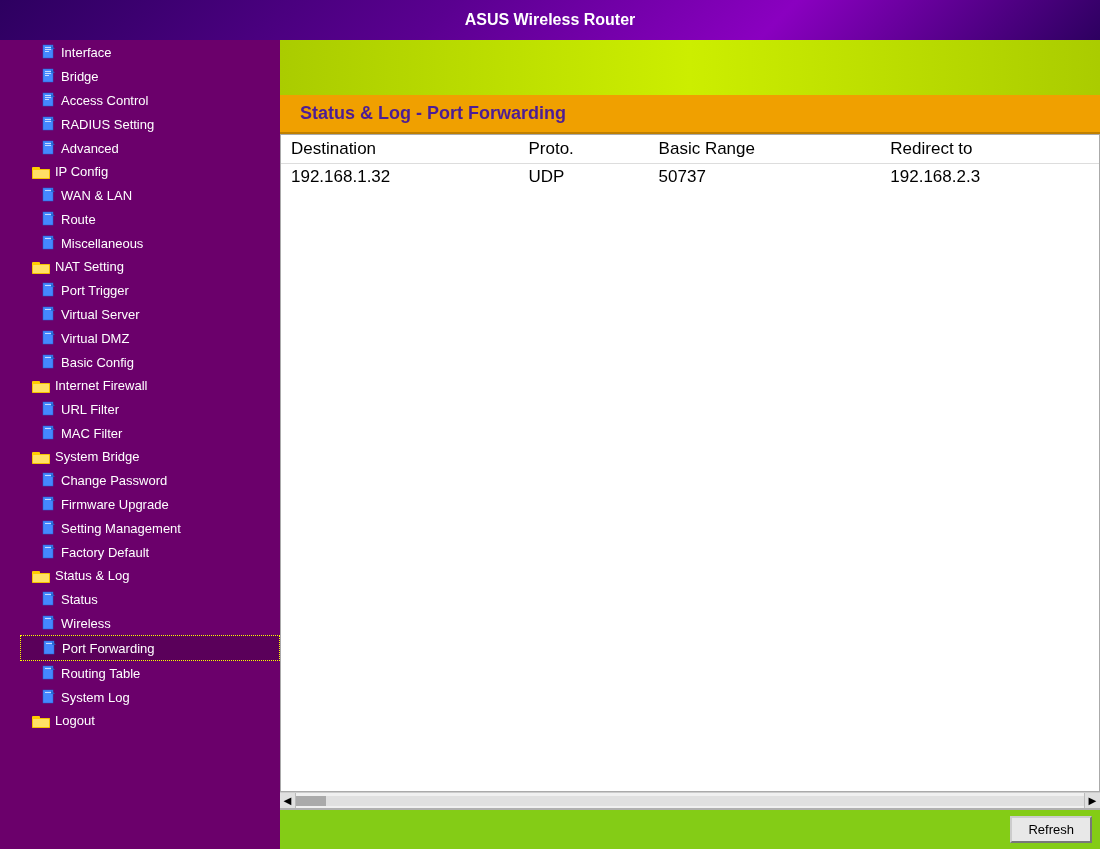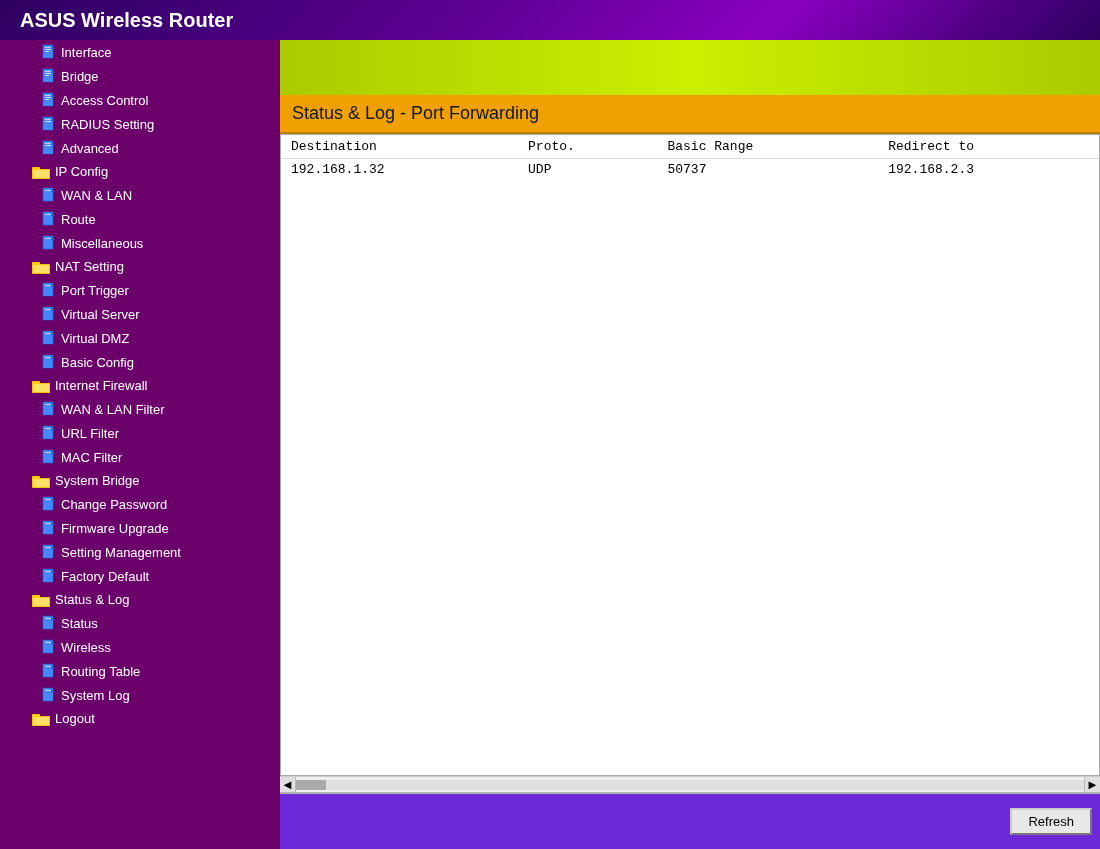--- a/index.html
+++ b/index.html
@@ -7,23 +7,23 @@
     .header-bar {
       background: linear-gradient(135deg, #2d0060 0%, #5a0090 40%, #8a00c0 70%, #2d0060 100%);
       height: 40px;
       display: flex;
       align-items: center;
       justify-content: center;
       padding: 0 20px;
     }
     .header-title {
       color: #fff;
-      font-size: 20px;
+      font-size: 16px;
       font-weight: bold;
-      text-align: left;
+      text-align: center;
       width: 100%;
     }
 
     
     .main-layout { display: flex; flex: 1; height: calc(849px - 40px); }
 
     
     .sidebar {
       width: 280px;
       background: #6b006b;
@@ -78,60 +78,60 @@
       height: 55px;
       background: linear-gradient(to right, #aacc00, #ccee00, #aacc00);
       display: flex;
       align-items: flex-end;
       padding: 0;
     }
 
     
     .page-title-bar {
       background: #f0a000;
-      padding: 8px 12px;
+      padding: 8px 20px;
       font-size: 18px;
-      font-weight: normal;
-      color: #0f172a;
+      font-weight: bold;
+      color: #4c1d95;
       border-bottom: 2px solid #c08000;
     }
 
     
     .table-container {
       flex: 1;
       background: #fff;
       border: 1px solid #aaa;
       margin: 0;
       overflow: auto;
       position: relative;
     }
 
     .data-table {
       width: 100%;
       border-collapse: collapse;
-      font-family: Liberation Mono, monospace;
-      font-size: 13px;
+      font-family: Liberation Sans, sans-serif;
+      font-size: 17px;
     }
     .data-table th {
       text-align: left;
       padding: 4px 10px;
       font-weight: normal;
       background: #fff;
       border-bottom: 1px solid #ddd;
     }
     .data-table td {
       padding: 3px 10px;
       vertical-align: top;
     }
 
     
     .bottom-bar {
-      background: #6d28d9;
+      background: #84cc16;
       border-top: 2px solid #b0b0b0;
-      padding: 14px 8px;
+      padding: 6px 8px;
       display: flex;
       align-items: center;
       justify-content: flex-end;
     }
     .refresh-btn {
       padding: 4px 16px;
       background: #e8e8e8;
       border: 2px outset #ccc;
       cursor: pointer;
       font-size: 13px;
@@ -318,28 +318,20 @@
     <div class="sidebar-item">
       <svg class="icon-folder" viewBox="0 0 18 14" fill="none" xmlns="http://www.w3.org/2000/svg">
         <rect x="0" y="4" width="18" height="10" rx="1" fill="#ddaa00"></rect>
         <rect x="0" y="2" width="8" height="4" rx="1" fill="#ffcc00"></rect>
         <rect x="0" y="4" width="18" height="10" rx="1" fill="#ffcc00" opacity="0.7"></rect>
         <rect x="1" y="5" width="16" height="8" rx="0.5" fill="#ffe066"></rect>
       </svg>
       <span>Internet Firewall</span>
     </div>
 
-    <div class="sidebar-item sub-item2">
-      <svg class="icon-doc" viewBox="0 0 14 16" fill="none" xmlns="http://www.w3.org/2000/svg">
-        <rect x="1" y="1" width="10" height="13" fill="#4488ff" stroke="#2266cc" stroke-width="0.5"></rect>
-        <rect x="3" y="3" width="6" height="1" fill="#fff" opacity="0.7"></rect>
-        <polygon points="9,1 13,5 9,5" fill="#2266cc" opacity="0.8"></polygon>
-      </svg>
-      <span>WAN &amp; LAN Filter</span>
-    </div>
 
     <div class="sidebar-item sub-item2">
       <svg class="icon-doc" viewBox="0 0 14 16" fill="none" xmlns="http://www.w3.org/2000/svg">
         <rect x="1" y="1" width="10" height="13" fill="#4488ff" stroke="#2266cc" stroke-width="0.5"></rect>
         <rect x="3" y="3" width="6" height="1" fill="#fff" opacity="0.7"></rect>
         <polygon points="9,1 13,5 9,5" fill="#2266cc" opacity="0.8"></polygon>
       </svg>
       <span>URL Filter</span>
     </div>
 
@@ -420,20 +412,28 @@
     <div class="sidebar-item sub-item2">
       <svg class="icon-doc" viewBox="0 0 14 16" fill="none" xmlns="http://www.w3.org/2000/svg">
         <rect x="1" y="1" width="10" height="13" fill="#4488ff" stroke="#2266cc" stroke-width="0.5"></rect>
         <rect x="3" y="3" width="6" height="1" fill="#fff" opacity="0.7"></rect>
         <polygon points="9,1 13,5 9,5" fill="#2266cc" opacity="0.8"></polygon>
       </svg>
       <span>Wireless</span>
     </div>
 
 
+    <div class="sidebar-item sub-item2 active">
+      <svg class="icon-doc" viewBox="0 0 14 16" fill="none" xmlns="http://www.w3.org/2000/svg">
+        <rect x="1" y="1" width="10" height="13" fill="#4488ff" stroke="#2266cc" stroke-width="0.5"></rect>
+        <rect x="3" y="3" width="6" height="1" fill="#fff" opacity="0.7"></rect>
+        <polygon points="9,1 13,5 9,5" fill="#2266cc" opacity="0.8"></polygon>
+      </svg>
+      <span>Port Forwarding</span>
+    </div>
 
     <div class="sidebar-item sub-item2">
       <svg class="icon-doc" viewBox="0 0 14 16" fill="none" xmlns="http://www.w3.org/2000/svg">
         <rect x="1" y="1" width="10" height="13" fill="#4488ff" stroke="#2266cc" stroke-width="0.5"></rect>
         <rect x="3" y="3" width="6" height="1" fill="#fff" opacity="0.7"></rect>
         <polygon points="9,1 13,5 9,5" fill="#2266cc" opacity="0.8"></polygon>
       </svg>
       <span>Routing Table</span>
     </div>
 

